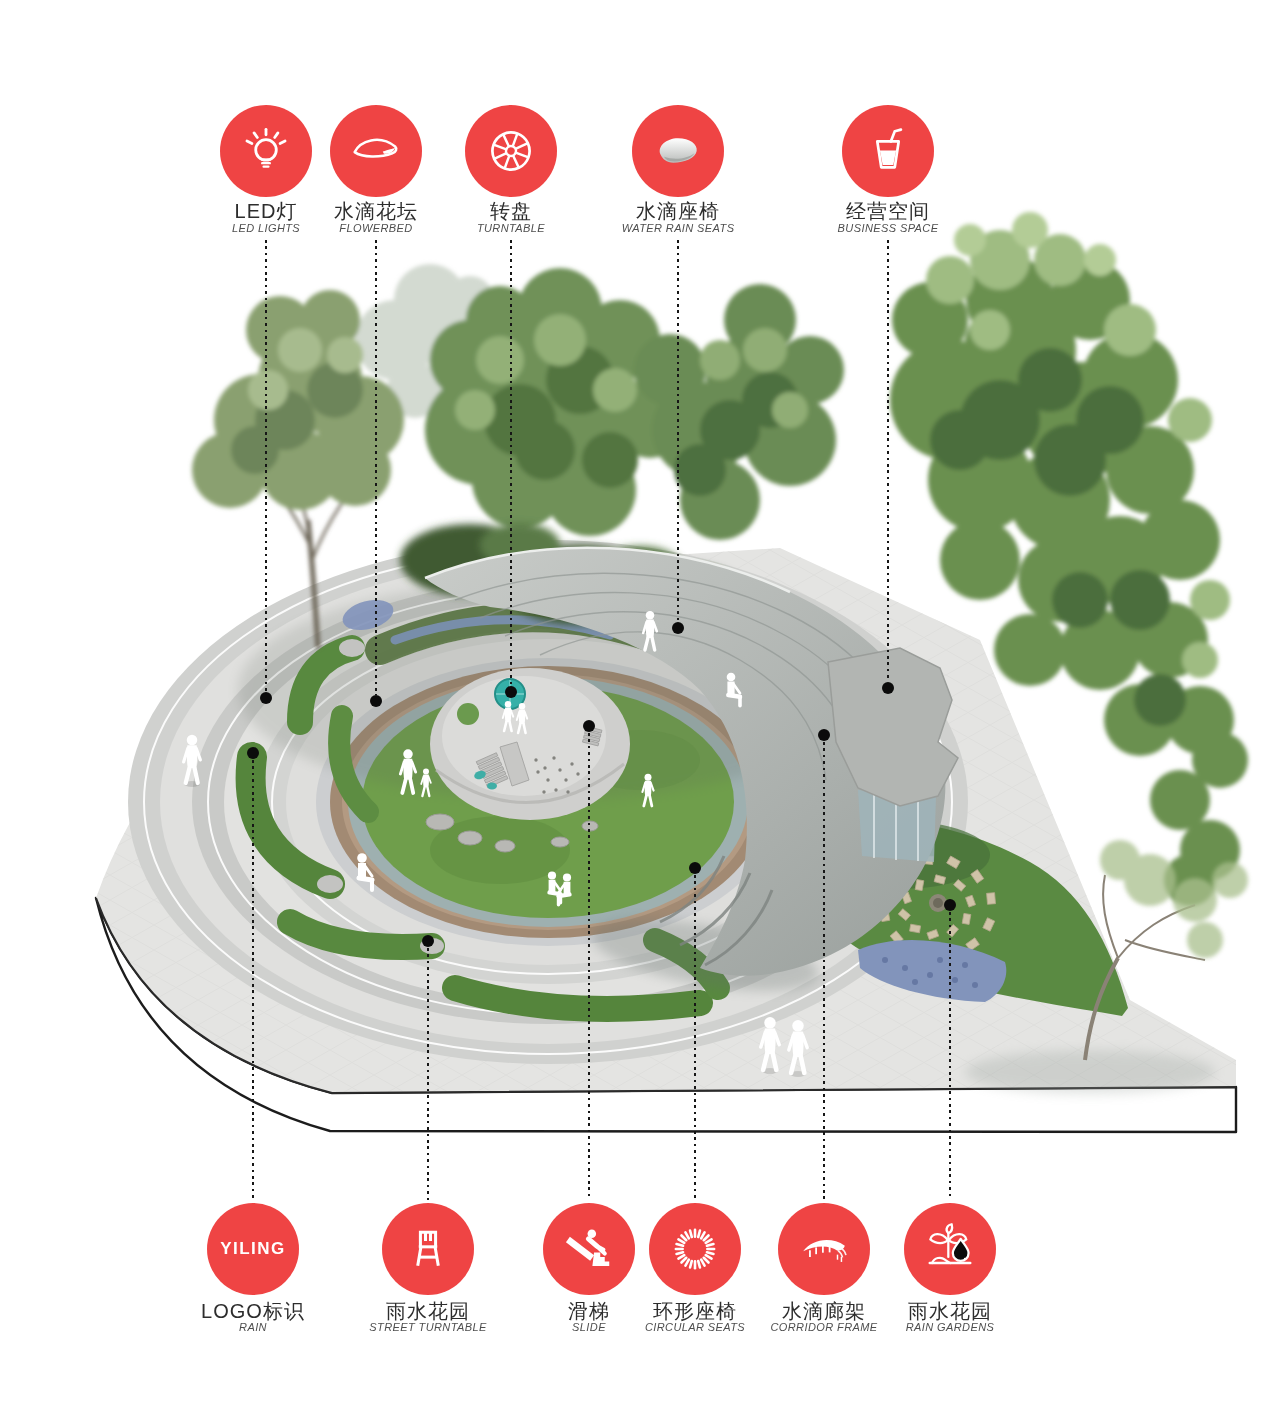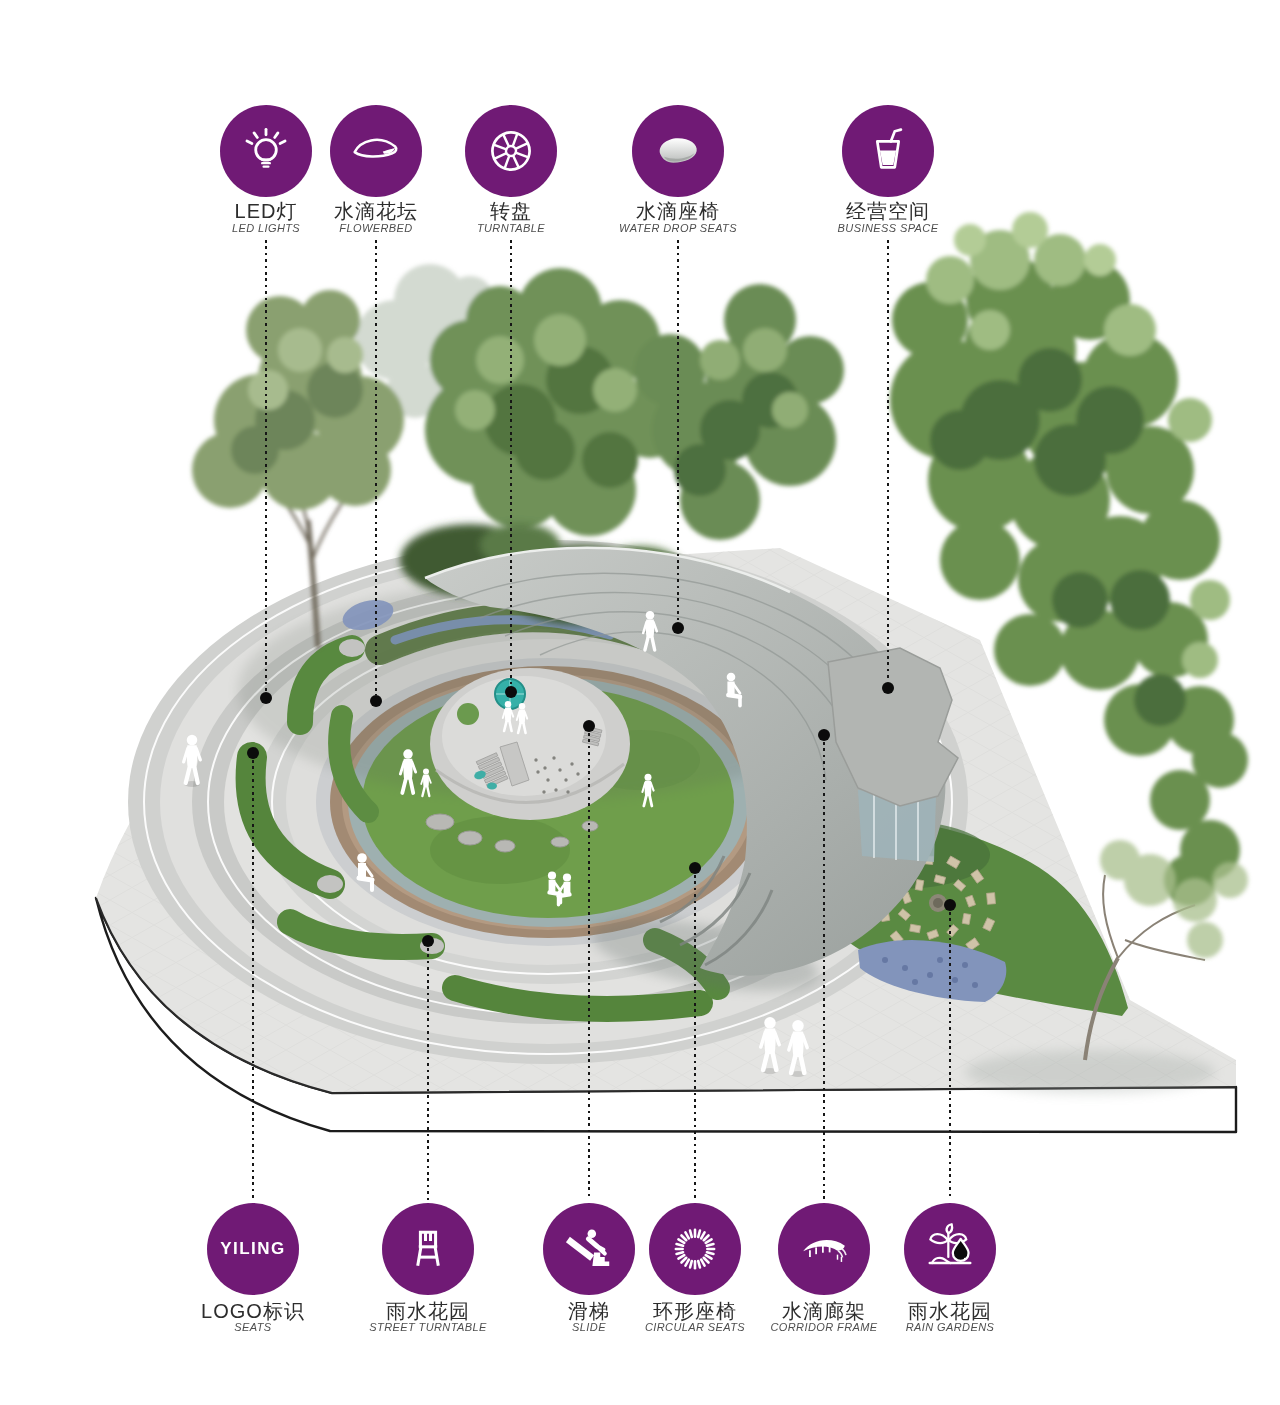--- a/index.html
+++ b/index.html
@@ -1,20 +1,20 @@
 <!DOCTYPE html>
 <html><head>
 <meta charset="utf-8">
 <style>
   html,body{margin:0;padding:0;background:#ffffff;}
   .canvas{position:relative;width:1280px;height:1405px;background:#ffffff;overflow:hidden;
           font-family:"Liberation Sans","DejaVu Sans",sans-serif;}
   #scene{position:absolute;left:0;top:0;width:1280px;height:1405px;}
   .legend-layer{position:absolute;left:0;top:0;width:1280px;height:1405px;z-index:5;}
-  .badge{position:absolute;width:92px;height:92px;border-radius:50%;background:#701a75;
+  .badge{position:absolute;width:92px;height:92px;border-radius:50%;background:#ef4444;
          display:flex;align-items:center;justify-content:center;}
   .badge svg{display:block;}
   .logo-text{color:#fff;font-weight:bold;font-size:17px;letter-spacing:1.5px;}
   .zh{position:absolute;width:220px;text-align:center;font-size:20px;color:#2d2d2d;letter-spacing:1px;}
   .en{position:absolute;width:220px;text-align:center;font-size:11px;color:#4e4e4e;letter-spacing:.4px;font-style:italic;}
   .leader{position:absolute;width:2px;
           background-image:repeating-linear-gradient(to bottom,#161616 0 2.6px,transparent 2.6px 6.4px);}
   .dotpt{position:absolute;width:12px;height:12px;border-radius:50%;background:#0b0b0b;}
 </style>
 </head>
@@ -471,21 +471,21 @@
               <linearGradient id="sgrad" x1="0" y1="0" x2="0" y2="1">
           <stop offset="0" stop-color="#ffffff"></stop>
                 <stop offset="1" stop-color="#b9bcba"></stop>
               </linearGradient>
             </defs>
         <path d="M9 27 C6 20 14 13 24 13 C34 13 41 18 40 24 C39 30 30 34 20 34 C14 34 11 31 9 27 Z" fill="url(#sgrad)"></path>
         <path d="M12 29 C20 32 32 31 38 26 C36 30 29 33 21 33 C16 33 13.5 31.5 12 29 Z" fill="#9da19f" opacity=".8"></path>
       </svg>
     </div>
     <div class="zh" style="left:568px;top:198px">水滴座椅</div>
-    <div class="en" style="left:568px;top:222px">WATER DROP SEATS</div>
+    <div class="en" style="left:568px;top:222px">WATER RAIN SEATS</div>
     <div class="leader" style="left:677px;top:240px;height:382px"></div>
     <div class="dotpt" style="left:672px;top:622px"></div>
   </div>
 
   <div>
     <div class="badge" style="left:842px;top:105px">
       <svg width="54" height="54" viewBox="0 0 48 48">
         <path d="M14.5 15.5 L18 38.5 H30 L33.5 15.5 Z" fill="none" stroke="#fff" stroke-width="2.4" stroke-linejoin="round"></path>
         <path d="M16.8 23.5 L19.3 36.5 H28.7 L31.2 23.5 Z" fill="#fff"></path>
         <path d="M26.5 15.5 L30 6.5 L35.5 5" fill="none" stroke="#fff" stroke-width="2.4" stroke-linecap="round"></path>
@@ -495,21 +495,21 @@
     <div class="en" style="left:778px;top:222px">BUSINESS SPACE</div>
     <div class="leader" style="left:887px;top:240px;height:442px"></div>
     <div class="dotpt" style="left:882px;top:682px"></div>
   </div>
 
   <div>
     <div class="badge" style="left:207px;top:1203px">
       <span class="logo-text">YILING</span>
     </div>
     <div class="zh" style="left:143px;top:1298px">LOGO标识</div>
-    <div class="en" style="left:143px;top:1321px">SEATS</div>
+    <div class="en" style="left:143px;top:1321px">RAIN</div>
     <div class="leader" style="left:252px;top:760px;height:440px"></div>
     <div class="dotpt" style="left:247px;top:747px"></div>
   </div>
 
   <div>
     <div class="badge" style="left:382px;top:1203px">
       <svg width="52" height="52" viewBox="0 0 48 48">
         <g stroke="#fff" stroke-width="2.8" fill="none">
           <path d="M17 22 V8.5 H31 V22"></path>
           <path d="M21.7 8.5 V16.5 M26.3 8.5 V16.5"></path>

